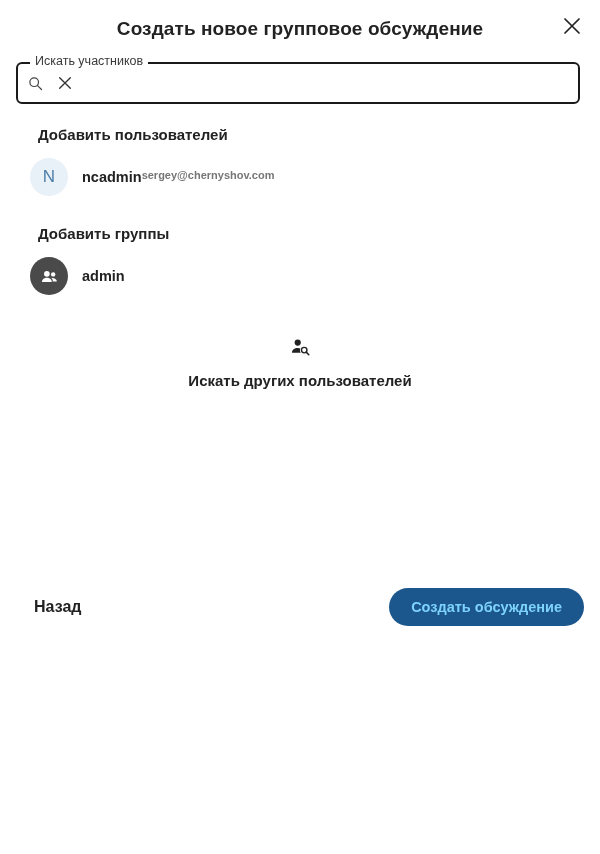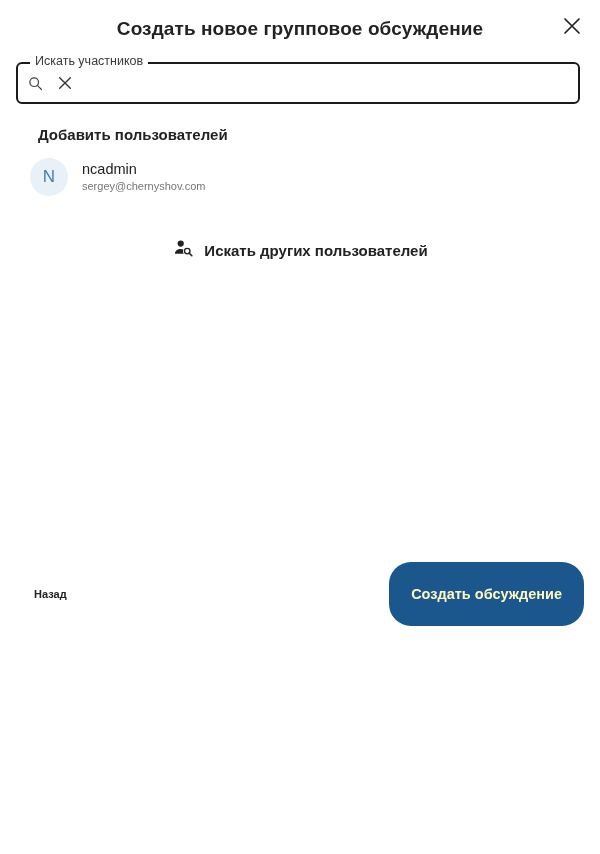--- a/index.html
+++ b/index.html
@@ -127,73 +127,74 @@
   }
   .avatar-user {
     background: #e8f0f8;
     color: #4d7ea8;
     font-weight: normal;
   }
   .avatar-group {
     background: #4a4a4a;
     color: #ffffff;
   }
-  .row-text { display: flex; flex-direction: column; justify-content: center; }
+  .row-text { display: flex; flex-direction: row; justify-content: center; font-weight: bold; }
   .row-name {
     font-size: 14.5px;
     color: #222222;
     line-height: 1.3;
   }
   .row-sub {
     font-size: 11px;
     color: #767676;
     line-height: 1.35;
   }
   .search-others {
     display: flex;
     align-items: center;
     justify-content: center;
     gap: 10px;
     margin: 26px auto 0 auto;
     padding: 8px 14px;
     border-radius: 8px;
     cursor: pointer;
     width: fit-content;
+    flex-direction: column;
   }
   .search-others-label {
     font-size: 15px;
     font-weight: bold;
     color: #222222;
   }
   .footer {
     flex: 0 0 auto;
     display: flex;
     align-items: center;
     justify-content: space-between;
     padding: 14px 16px 20px 16px;
   }
   .back-btn {
     border: none;
     background: transparent;
     font-family: "Liberation Sans", sans-serif;
-    font-size: 11px;
+    font-size: 16px;
     font-weight: bold;
     color: #222222;
     padding: 10px 18px;
     border-radius: 20px;
     cursor: pointer;
   }
   .primary-btn {
     border: none;
     background: #1b568d;
-    color: #fef9c3;
+    color: #7dd3fc;
     font-family: "Liberation Sans", sans-serif;
     font-size: 14.5px;
     font-weight: bold;
-    padding: 24px 22px;
+    padding: 11px 22px;
     border-radius: 22px;
     cursor: pointer;
   }
 </style>
 </head>
 <body>
 
 <div class="dialog">
 
   <button class="close-btn" aria-label="close">
@@ -227,20 +228,36 @@
       <div class="section-title">Добавить пользователей</div>
       <div class="row">
         <div class="avatar avatar-user">N</div>
         <div class="row-text">
           <span class="row-name">ncadmin</span>
           <span class="row-sub">sergey@chernyshov.com</span>
         </div>
       </div>
     </div>
 
+    <div class="section">
+      <div class="section-title">Добавить группы</div>
+      <div class="row">
+        <div class="avatar avatar-group">
+          <svg width="21" height="21" viewBox="0 0 24 24">
+            <circle cx="9" cy="9" r="3.2" fill="#ffffff"></circle>
+            <circle cx="16.2" cy="9.6" r="2.5" fill="#ffffff"></circle>
+            <path d="M3.4 18.2c0-3 2.6-4.8 5.6-4.8s5.6 1.8 5.6 4.8z" fill="#ffffff"></path>
+            <path d="M15.2 13.6c2.6 0 5.2 1.4 5.2 4.2h-4.6c0-1.7-.6-3.1-1.6-4.1z" fill="#ffffff"></path>
+          </svg>
+        </div>
+        <div class="row-text">
+          <span class="row-name">admin</span>
+        </div>
+      </div>
+    </div>
 
     <div class="search-others">
       <span>
         <svg width="22" height="22" viewBox="0 0 24 24">
           <circle cx="9.5" cy="7.2" r="3.4" fill="#222222"></circle>
           <path d="M3.2 18.4c0-3.4 2.9-5.4 6.3-5.4 1.1 0 2.1.2 3 .6-.4.6-.6 1.3-.6 2.1 0 1 .4 2 1 2.7z" fill="#222222"></path>
           <circle cx="16.6" cy="15.4" r="3" stroke="#222222" stroke-width="1.5" fill="none"></circle>
           <path d="M18.8 17.6 L21.6 20.4" stroke="#222222" stroke-width="1.7" stroke-linecap="round"></path>
         </svg>
       </span>

